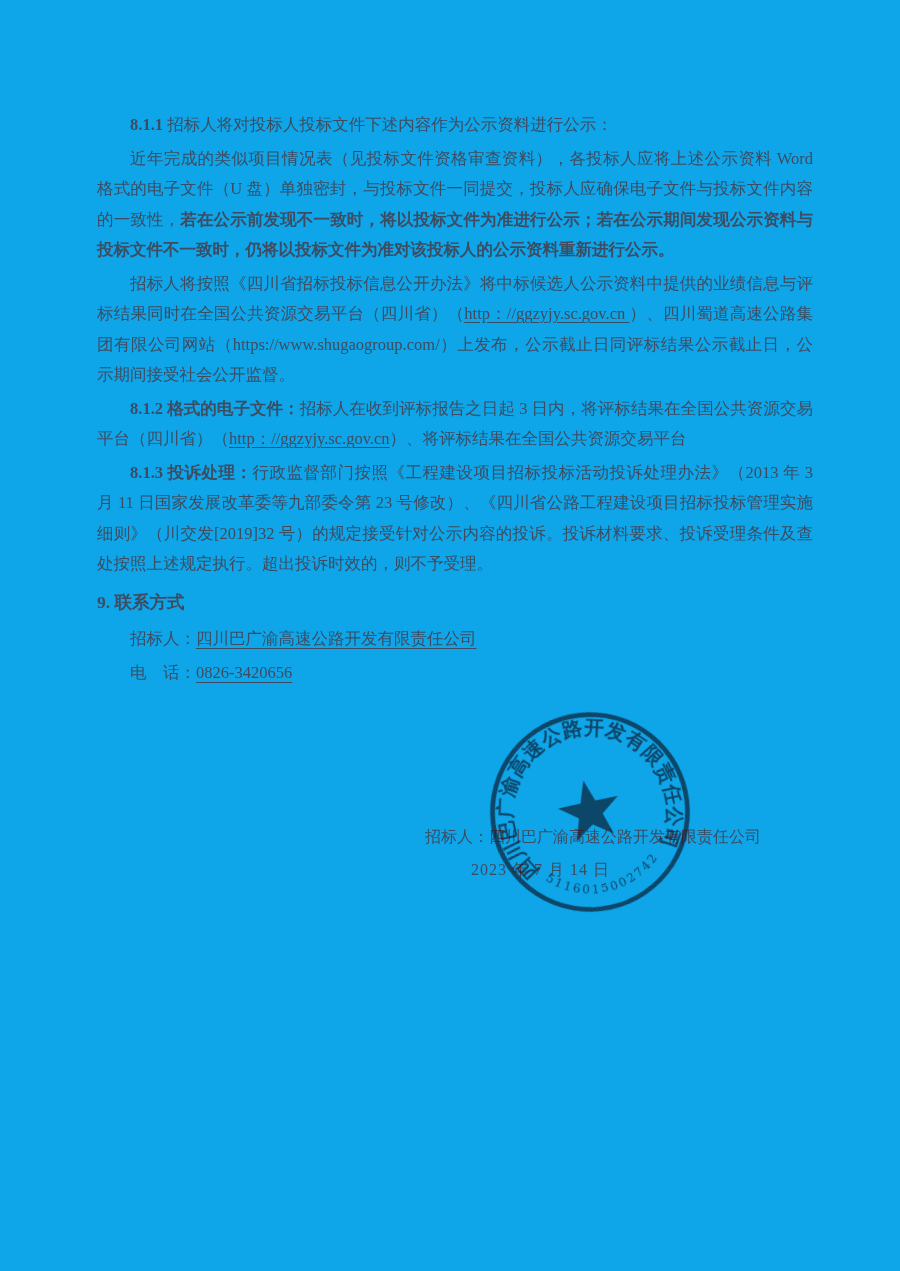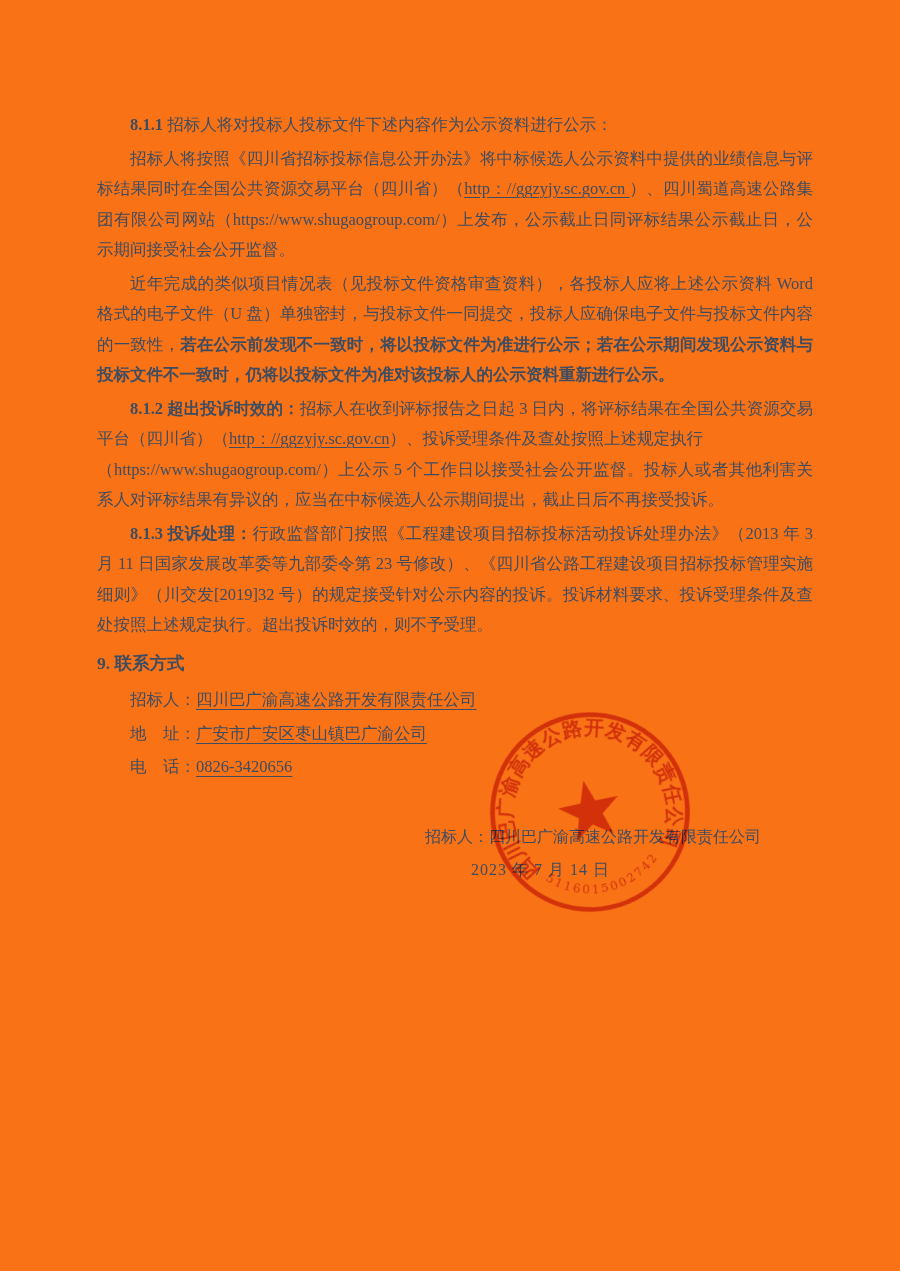--- a/index.html
+++ b/index.html
@@ -3,21 +3,21 @@
 <meta charset="utf-8">
 <style>
   :root{
     --ink:#3e4c61;
     --seal:#cf4b54;
   }
   html,body{margin:0;padding:0;background:#ffffff;}
   .page{
     position:relative;
     width:900px;height:1271px;
-    background:#f97316;
+    background:#0ea5e9;
     overflow:hidden;
     font-family:"Liberation Serif","DejaVu Serif",serif;
     color:var(--ink);
   }
   .content{
     position:absolute;left:97px;top:110px;width:716px;
   }
   .para{
     margin:0 0 3px 0;
     font-size:16.5px;
@@ -76,29 +76,28 @@
   }
 </style>
 </head>
 <body>
 
 <div class="page">
 
   <div class="content">
     <div>
         <p class="para body"><span class="b">8.1.1 </span><span>招标人将对投标人投标文件下述内容作为公示资料进行公示：</span></p>
+        <p class="para body"><span>近年完成的类似项目情况表（见投标文件资格审查资料），各投标人应将上述公示资料 Word 格式的电子文件（U 盘）单独密封，与投标文件一同提交，投标人应确保电子文件与投标文件内容的一致性，</span><span class="b">若在公示前发现不一致时，将以投标文件为准进行公示；若在公示期间发现公示资料与投标文件不一致时，仍将以投标文件为准对该投标人的公示资料重新进行公示。</span></p>
         <p class="para body"><span>招标人将按照《四川省招标投标信息公开办法》将中标候选人公示资料中提供的业绩信息与评标结果同时在全国公共资源交易平台（四川省）（</span><span class="u">http：//ggzyjy.sc.gov.cn </span><span>）、四川蜀道高速公路集团有限公司网站（https://www.shugaogroup.com/）上发布，公示截止日同评标结果公示截止日，公示期间接受社会公开监督。</span></p>
-        <p class="para body"><span>近年完成的类似项目情况表（见投标文件资格审查资料），各投标人应将上述公示资料 Word 格式的电子文件（U 盘）单独密封，与投标文件一同提交，投标人应确保电子文件与投标文件内容的一致性，</span><span class="b">若在公示前发现不一致时，将以投标文件为准进行公示；若在公示期间发现公示资料与投标文件不一致时，仍将以投标文件为准对该投标人的公示资料重新进行公示。</span></p>
-        <p class="para body"><span class="b">8.1.2 超出投诉时效的：</span><span>招标人在收到评标报告之日起 3 日内，将评标结果在全国公共资源交易平台（四川省）（</span><span class="u">http：//ggzyjy.sc.gov.cn</span><span>）、投诉受理条件及查处按照上述规定执行</span><br><span>（https://www.shugaogroup.com/）上公示 5 个工作日以接受社会公开监督。投标人或者其他利害关系人对评标结果有异议的，应当在中标候选人公示期间提出，截止日后不再接受投诉。</span></p>
+        <p class="para body"><span class="b">8.1.2 格式的电子文件：</span><span>招标人在收到评标报告之日起 3 日内，将评标结果在全国公共资源交易平台（四川省）（</span><span class="u">http：//ggzyjy.sc.gov.cn</span><span>）、将评标结果在全国公共资源交易平台</span><br></p>
         <p class="para body"><span class="b">8.1.3 投诉处理：</span><span>行政监督部门按照《工程建设项目招标投标活动投诉处理办法》（2013 年 3 月 11 日国家发展改革委等九部委令第 23 号修改）、《四川省公路工程建设项目招标投标管理实施细则》（川交发[2019]32 号）的规定接受针对公示内容的投诉。投诉材料要求、投诉受理条件及查处按照上述规定执行。超出投诉时效的，则不予受理。</span></p>
         <p class="para heading"><span class="b">9. 联系方式</span></p>
       </div>
     <div class="contact-list">
         <div class="contact-row"><span class="contact-label">招标人：</span><span class="contact-value">四川巴广渝高速公路开发有限责任公司</span></div>
-        <div class="contact-row"><span class="contact-label">地　址：</span><span class="contact-value">广安市广安区枣山镇巴广渝公司</span></div>
         <div class="contact-row"><span class="contact-label">电　话：</span><span class="contact-value">0826-3420656</span></div>
       </div>
   </div>
 
   <div class="signature">
     <div>招标人：四川巴广渝高速公路开发有限责任公司</div>
     <div class="date-line">2023 年 7 月 14 日</div>
   </div>
 
   <div class="stamp">

